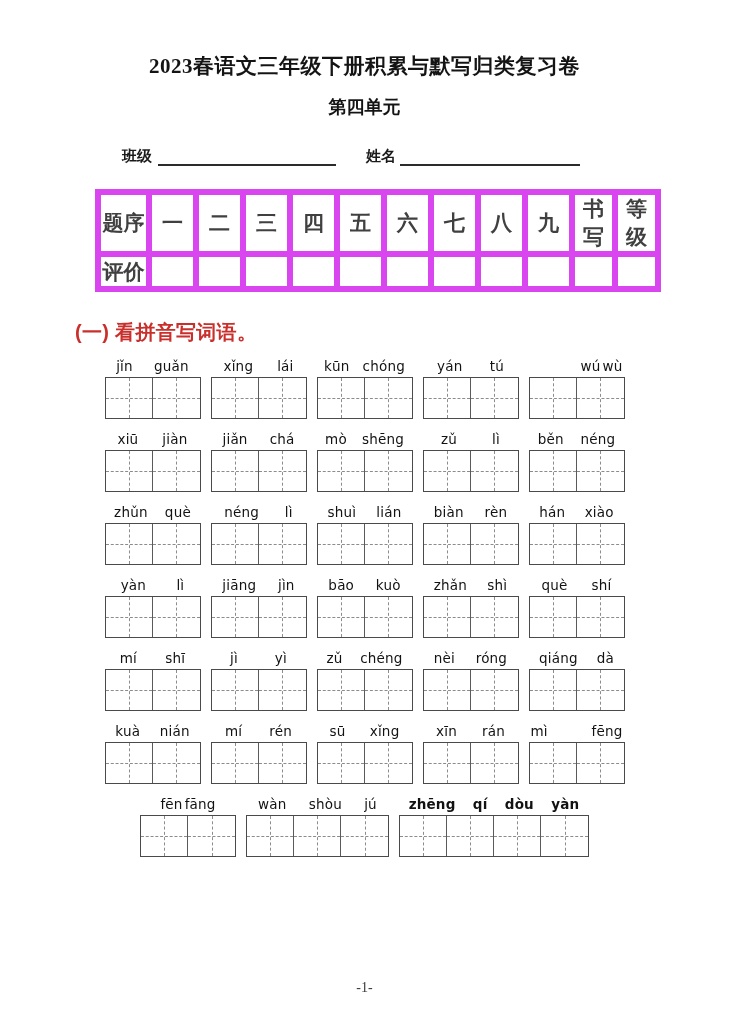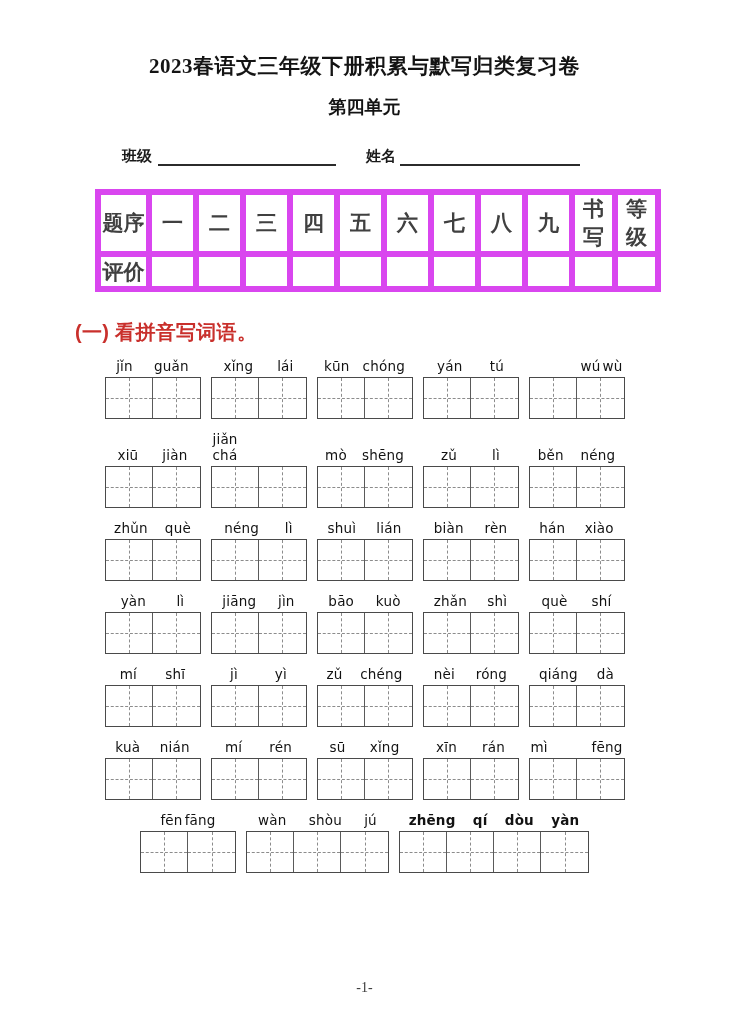--- a/index.html
+++ b/index.html
@@ -280,21 +280,21 @@
         <div class="py-text" style="width: 94px;">
           <span>xiū</span>
           <span>jiàn</span>
         </div>
         <div class="grid-box">
           <div class="grid-cell"></div>
           <div class="grid-cell"></div>
         </div>
       </div>
       <div class="py-item">
-        <div class="py-text" style="width: 94px; flex-direction: column;">
+        <div class="py-text" style="width: 94px;">
           <span>jiǎn</span>
           <span>chá</span>
         </div>
         <div class="grid-box">
           <div class="grid-cell"></div>
           <div class="grid-cell"></div>
         </div>
       </div>
       <div class="py-item">
         <div class="py-text" style="width: 94px;">

